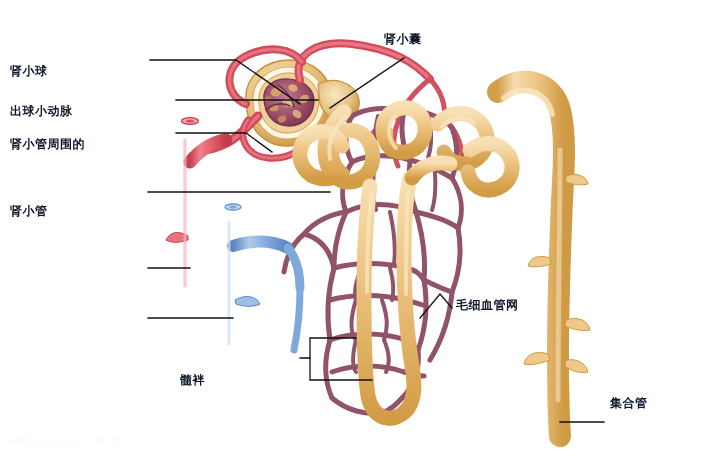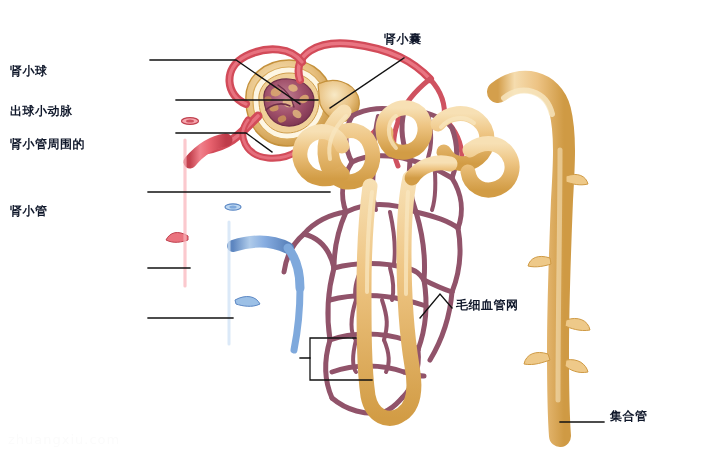--- a/index.html
+++ b/index.html
@@ -272,21 +272,22 @@
   <div class="lbl l" style="left:10px;top:88px;width:164px;">出球小动脉</div>
 
   <div class="lbl l" style="left:10px;top:121px;width:164px;">肾小管周围的</div>
 
   <div class="lbl l" style="left:10px;top:188px;width:136px;">肾小管</div>
 
 
 
   <div class="lbl r" style="left:384px;top:28px;">肾小囊</div>
 
+  <div class="lbl l" style="left:180px;top:357px;width:112px;">髓袢</div>
 
   <div class="lbl r" style="left:456px;top:294px;">毛细血管网</div>
 
 
-  <div class="lbl r" style="left:610px;top:405px;text-align:center;">集合管</div>
+  <div class="lbl r" style="left:610px;top:392px;text-align:center;">集合管</div>
 
   <div class="wm">zhuangxiu.com</div>
 
 </div>
 
 </body></html>

